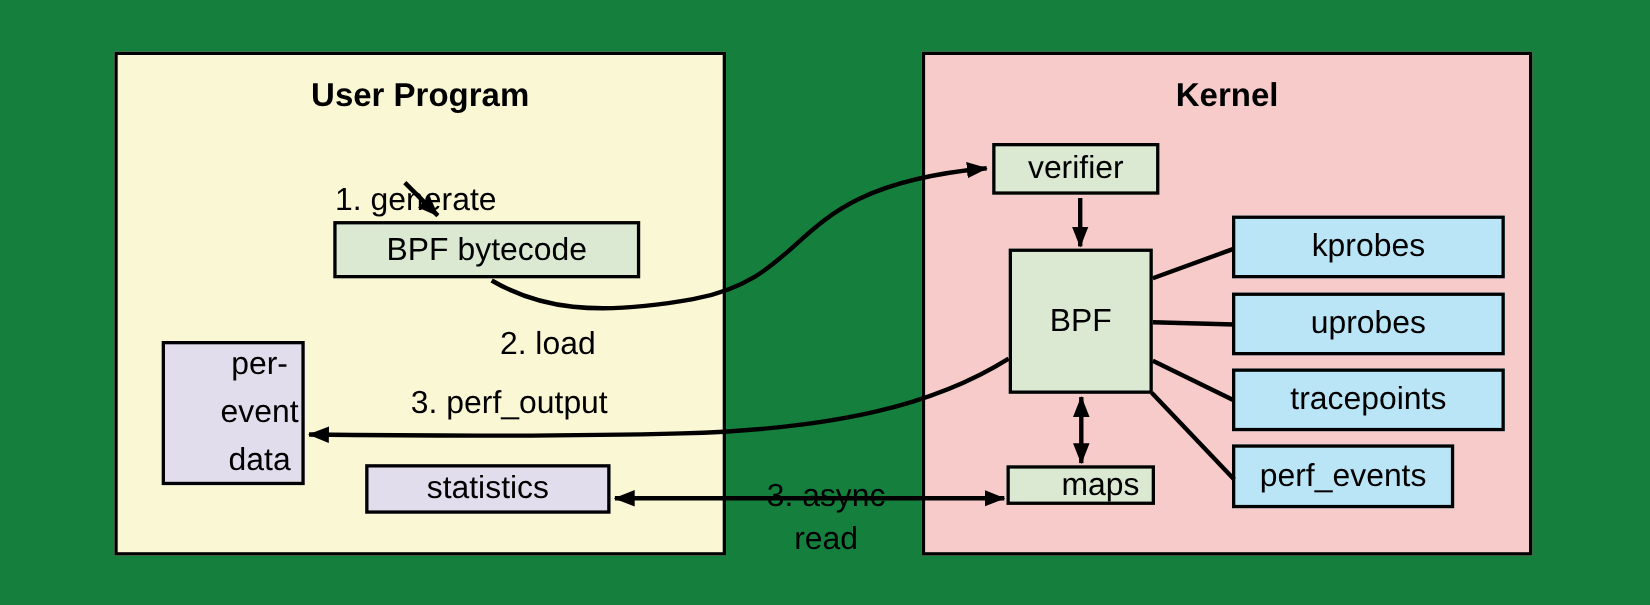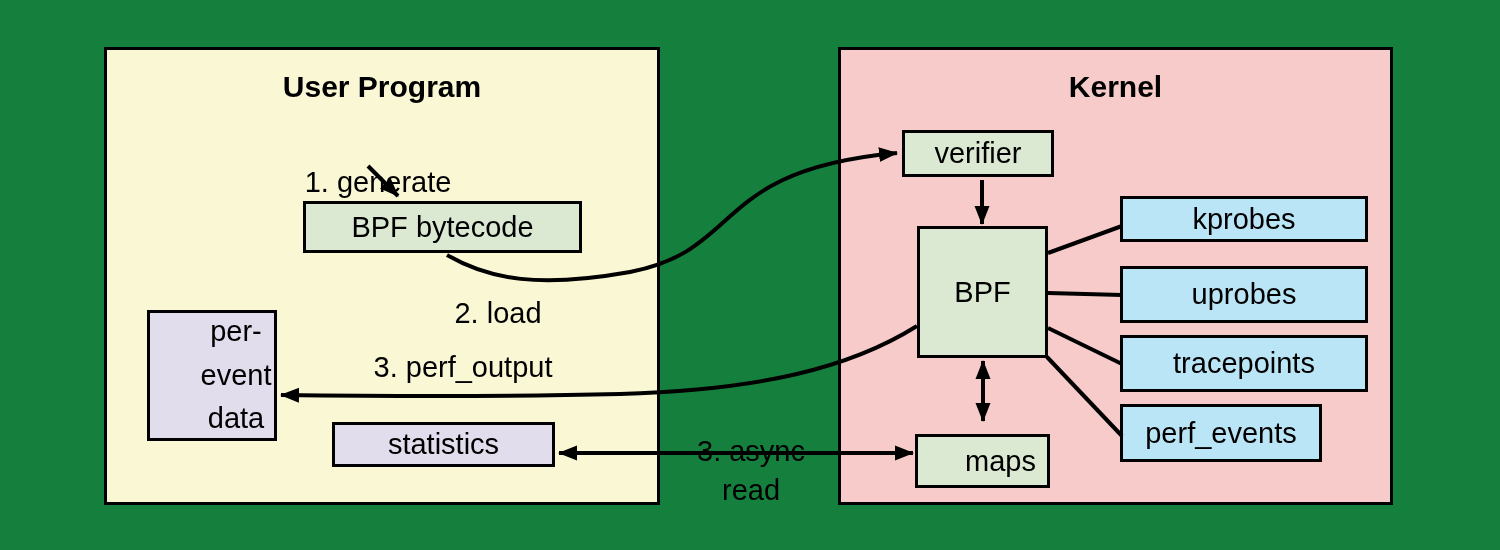--- a/index.html
+++ b/index.html
@@ -45,23 +45,23 @@
   <div class="title" style="left:838px;top:71px;width:555px;">Kernel</div>
 
   <div class="node green" style="left:303px;top:201px;width:279px;height:52px;">BPF bytecode</div>
   <div class="node purple pre" style="left:147px;top:310px;width:130px;height:131px;">per-
 event
 data</div>
   <div class="node purple" style="left:332px;top:422px;width:223px;height:45px;">statistics</div>
 
   <div class="node green" style="left:902px;top:130px;width:152px;height:47px;">verifier</div>
   <div class="node green" style="left:917px;top:226px;width:131px;height:132px;">BPF</div>
-  <div class="node green" style="left:915px;top:434px;width:135px;height:54px;padding-left:36px;">maps</div>
+  <div class="node green" style="left:915px;top:423px;width:135px;height:36px;padding-left:36px;">maps</div>
 
-  <div class="node blue" style="left:1120px;top:196px;width:248px;height:46px;">kprobes</div>
+  <div class="node blue" style="left:1120px;top:196px;width:248px;height:57px;">kprobes</div>
   <div class="node blue" style="left:1120px;top:266px;width:248px;height:57px;">uprobes</div>
   <div class="node blue" style="left:1120px;top:335px;width:248px;height:57px;">tracepoints</div>
   <div class="node blue" style="left:1120px;top:404px;width:202px;height:58px;">perf_events</div>
 
   <div class="flowlabel" style="left:378px;top:150px;margin-top:32px;">1. generate</div>
   <div class="flowlabel" style="left:498px;top:313px;">2. load</div>
   <div class="flowlabel" style="left:463px;top:367px;">3. perf_output</div>
   <div class="flowlabel" style="left:751px;top:451px;margin-top:20px;">3. async
 read</div>
 

